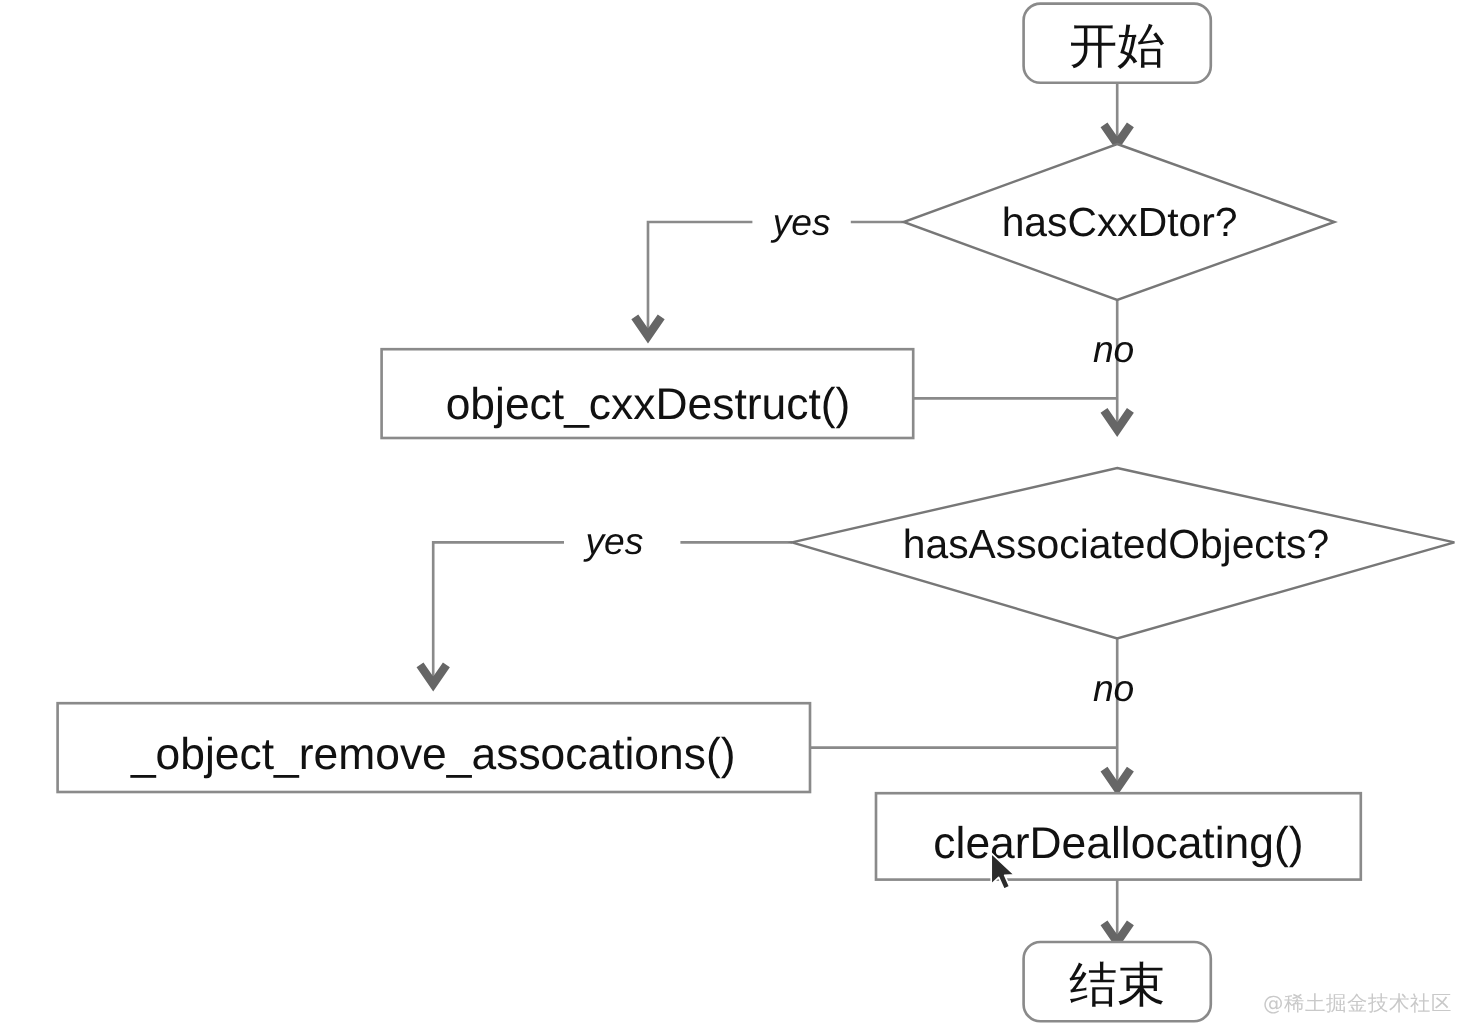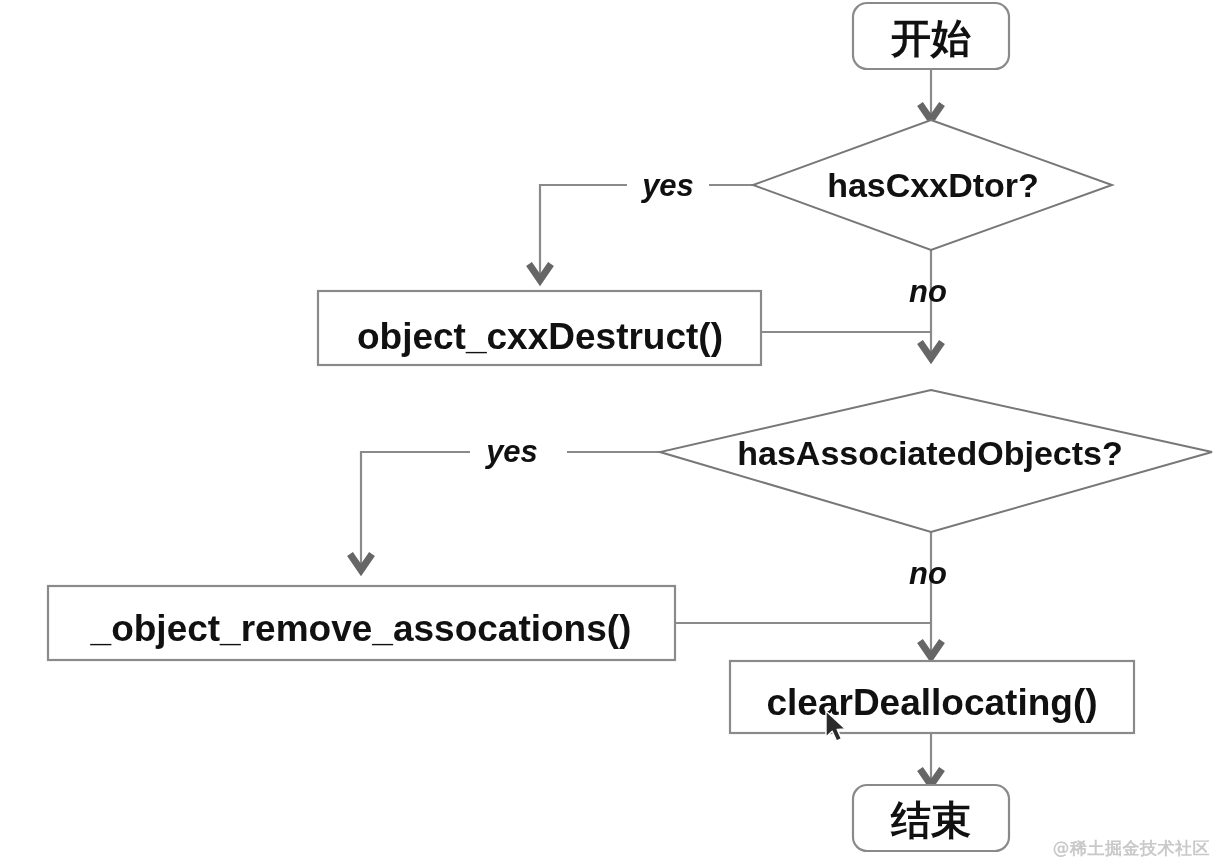--- a/index.html
+++ b/index.html
@@ -9,21 +9,20 @@
   }
   body {
     font-family: "Liberation Sans", sans-serif;
   }
   #canvas {
     position: relative;
     width: 1224px;
     height: 860px;
     background: #ffffff;
     overflow: hidden;
-    font-weight: bold;
   }
   #flow-svg {
     position: absolute;
     left: 0;
     top: 0;
     width: 1224px;
     height: 860px;
   }
   .node-text {
     font-family: "Liberation Sans", sans-serif;
@@ -55,21 +54,21 @@
   }
   .arrowhead {
     stroke: #666666;
     stroke-width: 7;
     fill: none;
     stroke-linecap: butt;
   }
   .watermark {
     position: absolute;
     right: 14px;
-    bottom: 0;
+    bottom: 12px;
     font-family: "DejaVu Sans", "Liberation Sans", sans-serif;
     font-size: 17px;
     color: #c9c9c9;
     letter-spacing: 0.5px;
     white-space: nowrap;
     user-select: none;
   }
   .cursor-layer {
     position: absolute;
     left: 0; top: 0;

